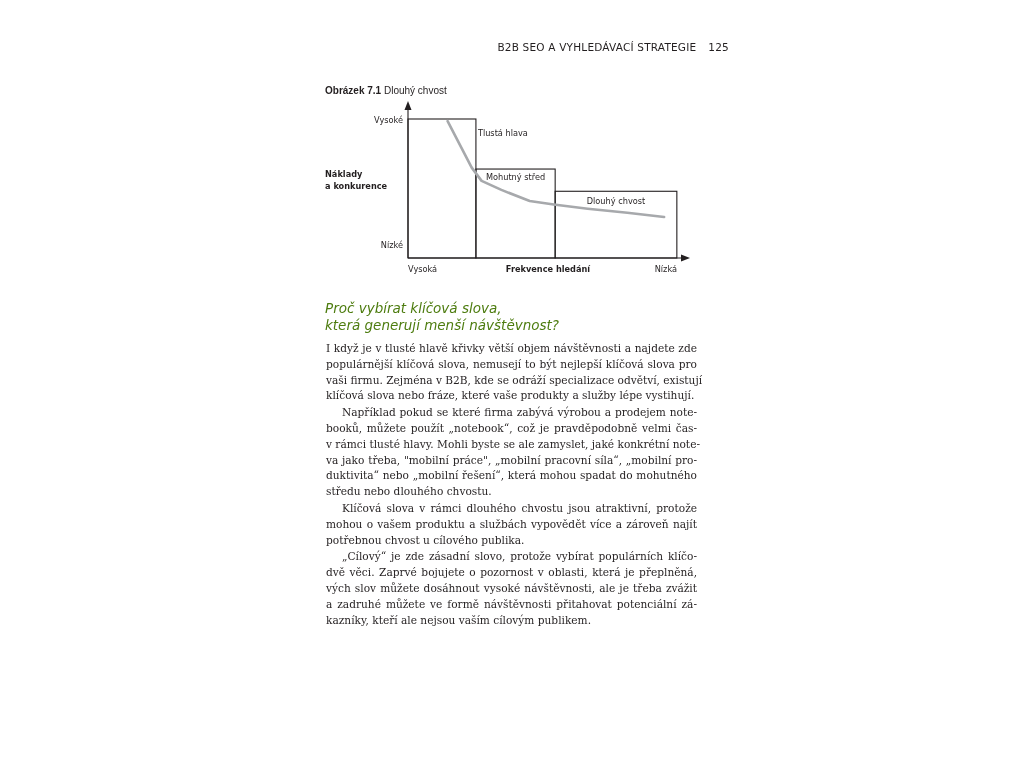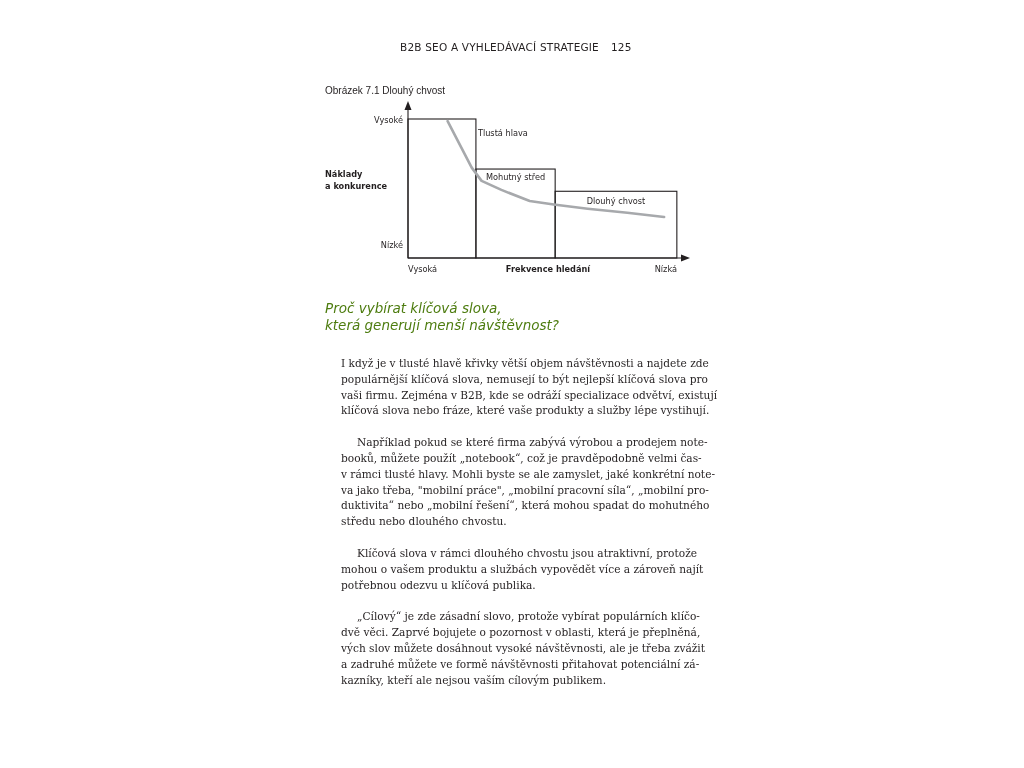--- a/index.html
+++ b/index.html
@@ -1,25 +1,25 @@
 <!DOCTYPE html>
 <html><head>
 <meta charset="utf-8">
 <style>
   html, body { margin:0; padding:0; }
   body { width:1024px; height:768px; background:#ffffff; position:relative; overflow:hidden; color:#231f20; }
-  .running-head { position:absolute; top:41px; left:400px; width:329px; font-family:"DejaVu Sans", sans-serif; font-size:10.5px; letter-spacing:0.2px; color:#231f20; }
+  .running-head { position:absolute; top:41px; left:400px; width:329px; text-align:right; font-family:"DejaVu Sans", sans-serif; font-size:10.5px; letter-spacing:0.2px; color:#231f20; }
   .running-head .pg { margin-left:12px; }
   .fig-caption { position:absolute; top:85px; left:325px; font-family:"Liberation Sans", sans-serif; font-size:10px; color:#231f20; }
-  .fig-caption b { font-weight:normal; }
+  .fig-caption b { font-weight:bold; }
   svg.chart { position:absolute; left:0; top:0; }
   .chart text { font-family:"DejaVu Sans", sans-serif; fill:#231f20; }
   .heading { position:absolute; top:300px; left:325px; font-family:"DejaVu Sans", sans-serif; font-style:italic; font-size:13.5px; line-height:16.5px; color:#4d7c0f; }
   .body-text { position:absolute; top:340px; left:325px; width:373px; font-family:"DejaVu Serif", serif; font-size:10.6px; line-height:15.8px; color:#231f20; }
-  .body-text p { margin:16px; text-align:justify; }
+  .body-text p { margin:1px; text-align:justify; }
   .body-text .line { display:block; text-align:justify; text-align-last:justify; white-space:nowrap; }
   .body-text .line.last { text-align-last:left; }
   .body-text .indent { padding-left:16px; }
 </style>
 </head>
 <body>
 
 <div class="running-head">
   <span>B2B SEO A VYHLEDÁVACÍ STRATEGIE</span><span class="pg">125</span>
 </div>
@@ -70,21 +70,21 @@
       <span class="line indent">Například pokud se které firma zabývá výrobou a prodejem note-</span>
       <span class="line">booků, můžete použít „notebook“, což je pravděpodobně velmi čas-</span>
       <span class="line">v rámci tlusté hlavy. Mohli byste se ale zamyslet, jaké konkrétní note-</span>
       <span class="line">va jako třeba, "mobilní práce", „mobilní pracovní síla“, „mobilní pro-</span>
       <span class="line">duktivita“ nebo „mobilní řešení“, která mohou spadat do mohutného</span>
       <span class="line last">středu nebo dlouhého chvostu.</span>
     </p>
     <p>
       <span class="line indent">Klíčová slova v rámci dlouhého chvostu jsou atraktivní, protože</span>
       <span class="line">mohou o vašem produktu a službách vypovědět více a zároveň najít</span>
-      <span class="line last">potřebnou odezvu u klíčová publika.</span>
+      <span class="line last">potřebnou chvost u cílového publika.</span>
     </p>
     <p>
       <span class="line indent">„Cílový“ je zde zásadní slovo, protože vybírat populárních klíčo-</span>
       <span class="line">dvě věci. Zaprvé bojujete o pozornost v oblasti, která je přeplněná,</span>
       <span class="line">vých slov můžete dosáhnout vysoké návštěvnosti, ale je třeba zvážit</span>
       <span class="line">a zadruhé můžete ve formě návštěvnosti přitahovat potenciální zá-</span>
       <span class="line last">kazníky, kteří ale nejsou vaším cílovým publikem.</span>
     </p>
   </div>
 

